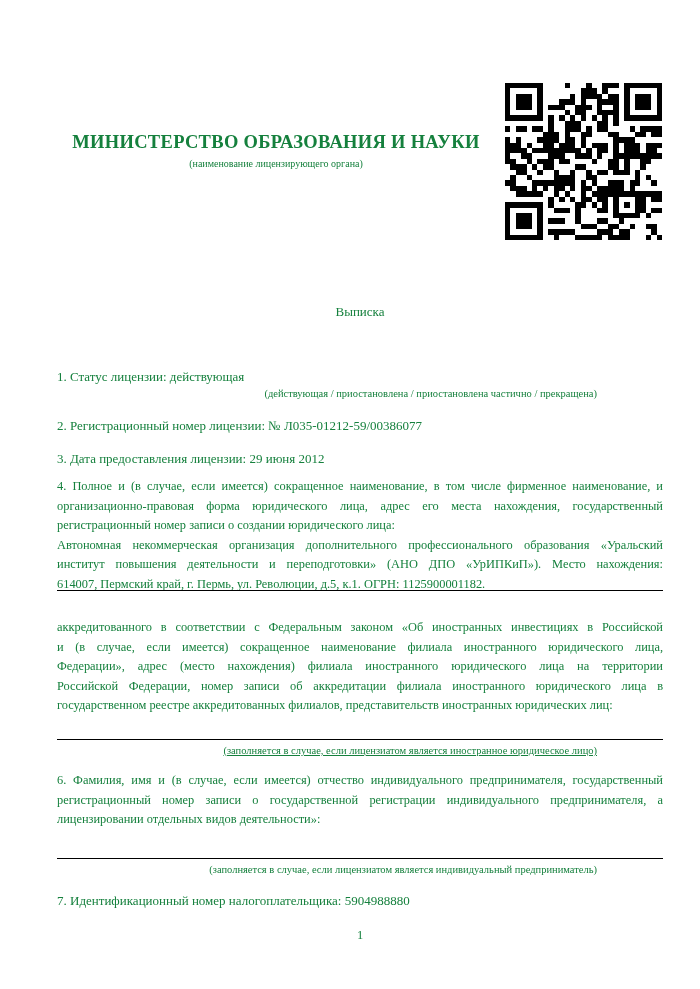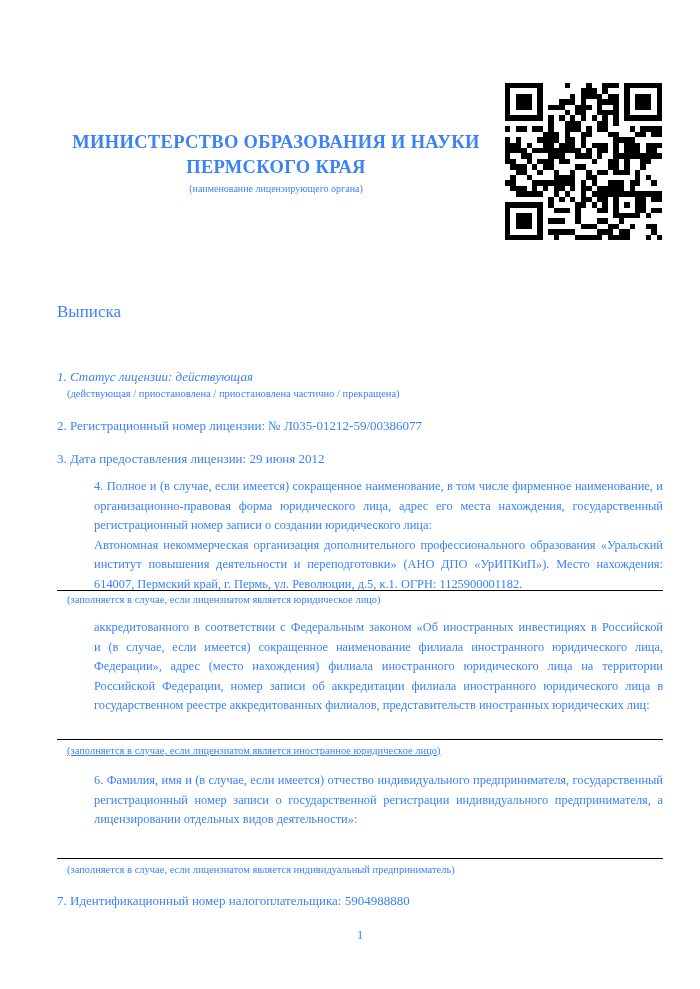--- a/index.html
+++ b/index.html
@@ -1,21 +1,21 @@
 <!DOCTYPE html>
 <html><head>
 <meta charset="utf-8">
 <style>
   html, body { margin: 0; padding: 0; background: #ffffff; }
   .page {
     position: relative;
     width: 700px;
     height: 989px;
     background: #ffffff;
-    color: #3b82f6;
+    color: #15803d;
     font-family: "Liberation Serif", "DejaVu Serif", serif;
     overflow: hidden;
   }
 
   
   .header-block {
     position: absolute;
     left: 56px; top: 130px; width: 440px;
     text-align: center;
   }
@@ -36,62 +36,62 @@
     position: absolute;
     left: 505px; top: 83px;
     width: 157px; height: 157px;
   }
   .qr-wrap svg { display: block; }
 
   
   .doc-title {
     position: absolute;
     left: 57px; top: 304px; width: 606px;
-    text-align: left;
-    font-size: 17px;
+    text-align: center;
+    font-size: 13px;
     line-height: 16.5px;
   }
 
   
   .fitem {
     position: absolute;
     left: 57px; width: 606px;
     font-size: 13px;
     line-height: 16px;
   }
-  .item1 { top: 369px; font-style: italic; }
+  .item1 { top: 369px; }
   .item2 { top: 418px; }
   .item3 { top: 451px; }
   .item7 { top: 893px; }
 
   
   .fcaption {
     position: absolute;
-    left: 67px; width: 606px;
+    left: 57px; width: 606px;
     box-sizing: border-box;
     padding-right: 66px;
-    text-align: left;
+    text-align: right;
     font-size: 10.5px;
     line-height: 13px;
   }
   .caption1 { top: 387px; }
   .caption4 { top: 593px; }
   .caption5 { top: 744px; text-decoration: underline; }
   .caption6 { top: 863px; }
 
   
   .para {
     position: absolute;
     left: 57px; width: 606px;
     font-size: 12.4px;
   }
   .para4 { top: 477px; }
   .para5 { top: 618px; }
   .para6 { top: 771px; }
-  .pl { height: 19.5px; line-height: 19.5px; overflow: hidden; white-space: normal; margin-left: 37px; }
+  .pl { height: 19.5px; line-height: 19.5px; overflow: hidden; white-space: normal; }
   .pl.j { text-align: justify; text-align-last: justify; }
 
   
   .rule {
     position: absolute;
     left: 57px; width: 606px; height: 0;
     border-top: 1.6px solid #000000;
   }
   .rule4 { top: 590px; }
   .rule5 { top: 739px; }
@@ -107,21 +107,20 @@
   }
 </style>
 </head>
 <body>
 
 <div class="page">
 
   <div class="header-block">
     <div class="ministry-name">
       <div>МИНИСТЕРСТВО ОБРАЗОВАНИЯ И НАУКИ</div>
-      <div>ПЕРМСКОГО КРАЯ</div>
     </div>
     <div class="header-caption">(наименование лицензирующего органа)</div>
   </div>
 
   <div class="qr-wrap">
     <svg id="qr-svg" shape-rendering="crispEdges" width="157" height="157" viewBox="0 0 29 29">
         <rect x="0" y="0" width="29" height="29" fill="#ffffff"></rect>
         <path d="M0 0h1v1h-1zM1 0h1v1h-1zM2 0h1v1h-1zM3 0h1v1h-1zM4 0h1v1h-1zM5 0h1v1h-1zM6 0h1v1h-1zM11 0h1v1h-1zM15 0h1v1h-1zM18 0h1v1h-1zM19 0h1v1h-1zM20 0h1v1h-1zM22 0h1v1h-1zM23 0h1v1h-1zM24 0h1v1h-1zM25 0h1v1h-1zM26 0h1v1h-1zM27 0h1v1h-1zM28 0h1v1h-1zM0 1h1v1h-1zM6 1h1v1h-1zM14 1h1v1h-1zM15 1h1v1h-1zM16 1h1v1h-1zM18 1h1v1h-1zM22 1h1v1h-1zM28 1h1v1h-1zM0 2h1v1h-1zM2 2h1v1h-1zM3 2h1v1h-1zM4 2h1v1h-1zM6 2h1v1h-1zM12 2h1v1h-1zM14 2h1v1h-1zM15 2h1v1h-1zM16 2h1v1h-1zM17 2h1v1h-1zM19 2h1v1h-1zM20 2h1v1h-1zM22 2h1v1h-1zM24 2h1v1h-1zM25 2h1v1h-1zM26 2h1v1h-1zM28 2h1v1h-1zM0 3h1v1h-1zM2 3h1v1h-1zM3 3h1v1h-1zM4 3h1v1h-1zM6 3h1v1h-1zM10 3h1v1h-1zM11 3h1v1h-1zM12 3h1v1h-1zM14 3h1v1h-1zM17 3h1v1h-1zM18 3h1v1h-1zM19 3h1v1h-1zM20 3h1v1h-1zM22 3h1v1h-1zM24 3h1v1h-1zM25 3h1v1h-1zM26 3h1v1h-1zM28 3h1v1h-1zM0 4h1v1h-1zM2 4h1v1h-1zM3 4h1v1h-1zM4 4h1v1h-1zM6 4h1v1h-1zM8 4h1v1h-1zM9 4h1v1h-1zM10 4h1v1h-1zM13 4h1v1h-1zM14 4h1v1h-1zM15 4h1v1h-1zM17 4h1v1h-1zM20 4h1v1h-1zM22 4h1v1h-1zM24 4h1v1h-1zM25 4h1v1h-1zM26 4h1v1h-1zM28 4h1v1h-1zM0 5h1v1h-1zM6 5h1v1h-1zM11 5h1v1h-1zM13 5h1v1h-1zM14 5h1v1h-1zM17 5h1v1h-1zM18 5h1v1h-1zM19 5h1v1h-1zM20 5h1v1h-1zM22 5h1v1h-1zM28 5h1v1h-1zM0 6h1v1h-1zM1 6h1v1h-1zM2 6h1v1h-1zM3 6h1v1h-1zM4 6h1v1h-1zM5 6h1v1h-1zM6 6h1v1h-1zM8 6h1v1h-1zM10 6h1v1h-1zM12 6h1v1h-1zM14 6h1v1h-1zM16 6h1v1h-1zM18 6h1v1h-1zM20 6h1v1h-1zM22 6h1v1h-1zM23 6h1v1h-1zM24 6h1v1h-1zM25 6h1v1h-1zM26 6h1v1h-1zM27 6h1v1h-1zM28 6h1v1h-1zM8 7h1v1h-1zM11 7h1v1h-1zM12 7h1v1h-1zM13 7h1v1h-1zM17 7h1v1h-1zM18 7h1v1h-1zM20 7h1v1h-1zM0 8h1v1h-1zM2 8h1v1h-1zM3 8h1v1h-1zM5 8h1v1h-1zM6 8h1v1h-1zM8 8h1v1h-1zM11 8h1v1h-1zM12 8h1v1h-1zM13 8h1v1h-1zM15 8h1v1h-1zM17 8h1v1h-1zM18 8h1v1h-1zM23 8h1v1h-1zM25 8h1v1h-1zM26 8h1v1h-1zM27 8h1v1h-1zM28 8h1v1h-1zM7 9h1v1h-1zM8 9h1v1h-1zM9 9h1v1h-1zM11 9h1v1h-1zM14 9h1v1h-1zM15 9h1v1h-1zM19 9h1v1h-1zM20 9h1v1h-1zM24 9h1v1h-1zM25 9h1v1h-1zM27 9h1v1h-1zM28 9h1v1h-1zM0 10h1v1h-1zM2 10h1v1h-1zM6 10h1v1h-1zM7 10h1v1h-1zM8 10h1v1h-1zM9 10h1v1h-1zM11 10h1v1h-1zM12 10h1v1h-1zM14 10h1v1h-1zM20 10h1v1h-1zM21 10h1v1h-1zM22 10h1v1h-1zM23 10h1v1h-1zM0 11h1v1h-1zM1 11h1v1h-1zM2 11h1v1h-1zM4 11h1v1h-1zM7 11h1v1h-1zM8 11h1v1h-1zM10 11h1v1h-1zM11 11h1v1h-1zM12 11h1v1h-1zM14 11h1v1h-1zM16 11h1v1h-1zM17 11h1v1h-1zM18 11h1v1h-1zM20 11h1v1h-1zM22 11h1v1h-1zM23 11h1v1h-1zM24 11h1v1h-1zM26 11h1v1h-1zM27 11h1v1h-1zM28 11h1v1h-1zM0 12h1v1h-1zM1 12h1v1h-1zM2 12h1v1h-1zM3 12h1v1h-1zM5 12h1v1h-1zM6 12h1v1h-1zM7 12h1v1h-1zM8 12h1v1h-1zM9 12h1v1h-1zM10 12h1v1h-1zM11 12h1v1h-1zM12 12h1v1h-1zM13 12h1v1h-1zM15 12h1v1h-1zM17 12h1v1h-1zM18 12h1v1h-1zM20 12h1v1h-1zM22 12h1v1h-1zM23 12h1v1h-1zM24 12h1v1h-1zM26 12h1v1h-1zM27 12h1v1h-1zM0 13h1v1h-1zM3 13h1v1h-1zM4 13h1v1h-1zM8 13h1v1h-1zM9 13h1v1h-1zM10 13h1v1h-1zM13 13h1v1h-1zM14 13h1v1h-1zM15 13h1v1h-1zM17 13h1v1h-1zM20 13h1v1h-1zM21 13h1v1h-1zM22 13h1v1h-1zM23 13h1v1h-1zM24 13h1v1h-1zM25 13h1v1h-1zM26 13h1v1h-1zM27 13h1v1h-1zM28 13h1v1h-1zM0 14h1v1h-1zM1 14h1v1h-1zM4 14h1v1h-1zM6 14h1v1h-1zM7 14h1v1h-1zM8 14h1v1h-1zM10 14h1v1h-1zM11 14h1v1h-1zM16 14h1v1h-1zM19 14h1v1h-1zM20 14h1v1h-1zM22 14h1v1h-1zM25 14h1v1h-1zM26 14h1v1h-1zM1 15h1v1h-1zM2 15h1v1h-1zM3 15h1v1h-1zM5 15h1v1h-1zM7 15h1v1h-1zM8 15h1v1h-1zM13 15h1v1h-1zM14 15h1v1h-1zM19 15h1v1h-1zM20 15h1v1h-1zM22 15h1v1h-1zM25 15h1v1h-1zM2 16h1v1h-1zM3 16h1v1h-1zM6 16h1v1h-1zM9 16h1v1h-1zM12 16h1v1h-1zM15 16h1v1h-1zM17 16h1v1h-1zM18 16h1v1h-1zM20 16h1v1h-1zM21 16h1v1h-1zM22 16h1v1h-1zM24 16h1v1h-1zM1 17h1v1h-1zM4 17h1v1h-1zM9 17h1v1h-1zM10 17h1v1h-1zM11 17h1v1h-1zM12 17h1v1h-1zM15 17h1v1h-1zM16 17h1v1h-1zM24 17h1v1h-1zM26 17h1v1h-1zM0 18h1v1h-1zM1 18h1v1h-1zM5 18h1v1h-1zM6 18h1v1h-1zM7 18h1v1h-1zM8 18h1v1h-1zM9 18h1v1h-1zM10 18h1v1h-1zM11 18h1v1h-1zM12 18h1v1h-1zM14 18h1v1h-1zM16 18h1v1h-1zM19 18h1v1h-1zM20 18h1v1h-1zM21 18h1v1h-1zM23 18h1v1h-1zM24 18h1v1h-1zM27 18h1v1h-1zM1 19h1v1h-1zM2 19h1v1h-1zM3 19h1v1h-1zM5 19h1v1h-1zM7 19h1v1h-1zM9 19h1v1h-1zM10 19h1v1h-1zM12 19h1v1h-1zM14 19h1v1h-1zM15 19h1v1h-1zM17 19h1v1h-1zM18 19h1v1h-1zM19 19h1v1h-1zM20 19h1v1h-1zM21 19h1v1h-1zM23 19h1v1h-1zM2 20h1v1h-1zM3 20h1v1h-1zM4 20h1v1h-1zM5 20h1v1h-1zM6 20h1v1h-1zM9 20h1v1h-1zM11 20h1v1h-1zM14 20h1v1h-1zM16 20h1v1h-1zM17 20h1v1h-1zM18 20h1v1h-1zM19 20h1v1h-1zM20 20h1v1h-1zM21 20h1v1h-1zM22 20h1v1h-1zM23 20h1v1h-1zM24 20h1v1h-1zM25 20h1v1h-1zM26 20h1v1h-1zM27 20h1v1h-1zM28 20h1v1h-1zM8 21h1v1h-1zM10 21h1v1h-1zM12 21h1v1h-1zM14 21h1v1h-1zM15 21h1v1h-1zM17 21h1v1h-1zM18 21h1v1h-1zM20 21h1v1h-1zM24 21h1v1h-1zM25 21h1v1h-1zM27 21h1v1h-1zM28 21h1v1h-1zM0 22h1v1h-1zM1 22h1v1h-1zM2 22h1v1h-1zM3 22h1v1h-1zM4 22h1v1h-1zM5 22h1v1h-1zM6 22h1v1h-1zM8 22h1v1h-1zM13 22h1v1h-1zM14 22h1v1h-1zM16 22h1v1h-1zM18 22h1v1h-1zM20 22h1v1h-1zM22 22h1v1h-1zM24 22h1v1h-1zM25 22h1v1h-1zM0 23h1v1h-1zM6 23h1v1h-1zM9 23h1v1h-1zM10 23h1v1h-1zM11 23h1v1h-1zM13 23h1v1h-1zM17 23h1v1h-1zM18 23h1v1h-1zM20 23h1v1h-1zM24 23h1v1h-1zM25 23h1v1h-1zM27 23h1v1h-1zM28 23h1v1h-1zM0 24h1v1h-1zM2 24h1v1h-1zM3 24h1v1h-1zM4 24h1v1h-1zM6 24h1v1h-1zM13 24h1v1h-1zM20 24h1v1h-1zM21 24h1v1h-1zM22 24h1v1h-1zM23 24h1v1h-1zM24 24h1v1h-1zM26 24h1v1h-1zM0 25h1v1h-1zM2 25h1v1h-1zM3 25h1v1h-1zM4 25h1v1h-1zM6 25h1v1h-1zM8 25h1v1h-1zM9 25h1v1h-1zM10 25h1v1h-1zM13 25h1v1h-1zM17 25h1v1h-1zM18 25h1v1h-1zM21 25h1v1h-1zM0 26h1v1h-1zM2 26h1v1h-1zM3 26h1v1h-1zM4 26h1v1h-1zM6 26h1v1h-1zM14 26h1v1h-1zM15 26h1v1h-1zM16 26h1v1h-1zM19 26h1v1h-1zM20 26h1v1h-1zM23 26h1v1h-1zM26 26h1v1h-1zM27 26h1v1h-1zM0 27h1v1h-1zM6 27h1v1h-1zM8 27h1v1h-1zM9 27h1v1h-1zM10 27h1v1h-1zM11 27h1v1h-1zM12 27h1v1h-1zM17 27h1v1h-1zM18 27h1v1h-1zM19 27h1v1h-1zM21 27h1v1h-1zM22 27h1v1h-1zM27 27h1v1h-1zM0 28h1v1h-1zM1 28h1v1h-1zM2 28h1v1h-1zM3 28h1v1h-1zM4 28h1v1h-1zM5 28h1v1h-1zM6 28h1v1h-1zM9 28h1v1h-1zM13 28h1v1h-1zM14 28h1v1h-1zM15 28h1v1h-1zM16 28h1v1h-1zM17 28h1v1h-1zM19 28h1v1h-1zM20 28h1v1h-1zM21 28h1v1h-1zM22 28h1v1h-1zM26 28h1v1h-1zM28 28h1v1h-1z" fill="#000000"></path>
       </svg>
   </div>
@@ -139,21 +138,20 @@
 
   <div class="para para4">
     <div class="pl j">4. Полное и (в случае, если имеется) сокращенное наименование, в том числе фирменное наименование, и</div>
     <div class="pl j">организационно-правовая форма юридического лица, адрес его места нахождения, государственный</div>
     <div class="pl">регистрационный номер записи о создании юридического лица:</div>
     <div class="pl j">Автономная некоммерческая организация дополнительного профессионального образования «Уральский</div>
     <div class="pl j">институт повышения деятельности и переподготовки» (АНО ДПО «УрИПКиП»). Место нахождения:</div>
     <div class="pl">614007, Пермский край, г. Пермь, ул. Революции, д.5, к.1. ОГРН: 1125900001182.</div>
   </div>
   <div class="rule rule4"></div>
-  <div class="fcaption caption4">(заполняется в случае, если лицензиатом является юридическое лицо)</div>
 
   <div class="para para5">
     <div class="pl j">аккредитованного в соответствии с Федеральным законом «Об иностранных инвестициях в Российской</div>
     <div class="pl j">и (в случае, если имеется) сокращенное наименование филиала иностранного юридического лица,</div>
     <div class="pl j">Федерации», адрес (место нахождения) филиала иностранного юридического лица на территории</div>
     <div class="pl j">Российской Федерации, номер записи об аккредитации филиала иностранного юридического лица в</div>
     <div class="pl">государственном реестре аккредитованных филиалов, представительств иностранных юридических лиц:</div>
   </div>
   <div class="rule rule5"></div>
   <div class="fcaption caption5">(заполняется в случае, если лицензиатом является иностранное юридическое лицо)</div>

